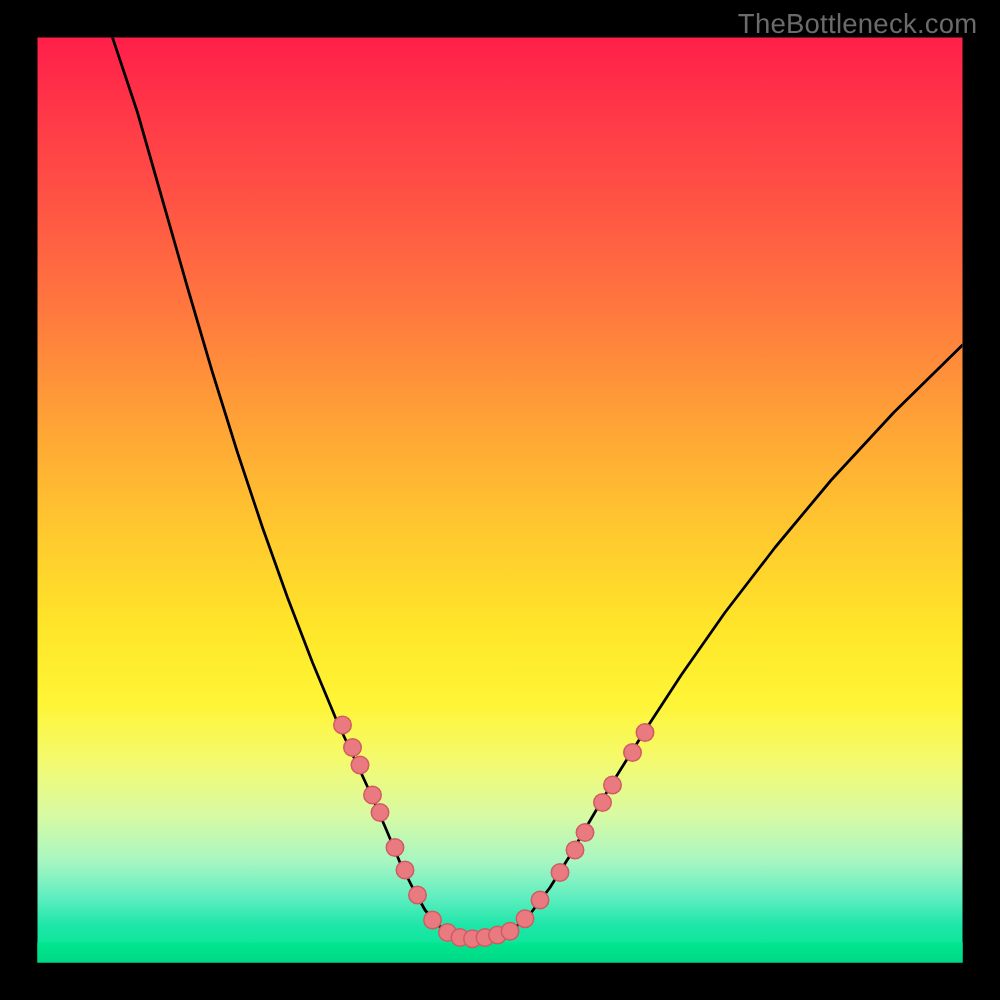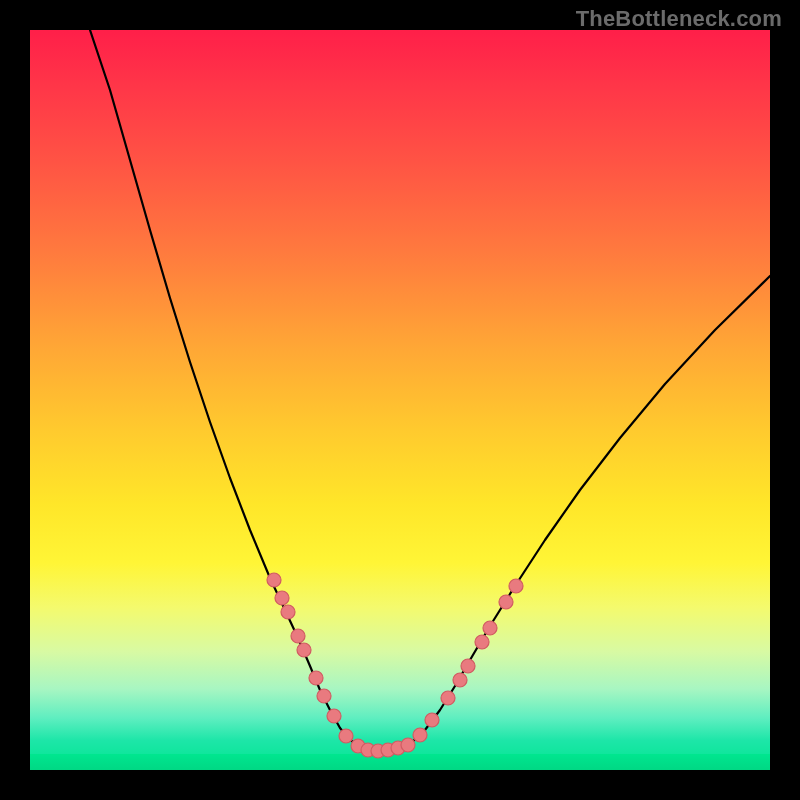--- a/index.html
+++ b/index.html
@@ -41,21 +41,21 @@
     left: 0; right: 0; bottom: 0;
     height: 16px;
     background: linear-gradient(to bottom,#00e68f,#00d884);
   }
   .watermark {
     position: absolute;
     top: 6px;
     right: 18px;
     color: #6b6b6b;
     font-size: 22px;
-    font-weight: 700;
+    font-weight: 400;
     letter-spacing: 0.2px;
     z-index: 5;
   }
   svg.overlay {
     position: absolute;
     left: 30px;
     top: 30px;
     width: 740px;
     height: 740px;
     display: block;

